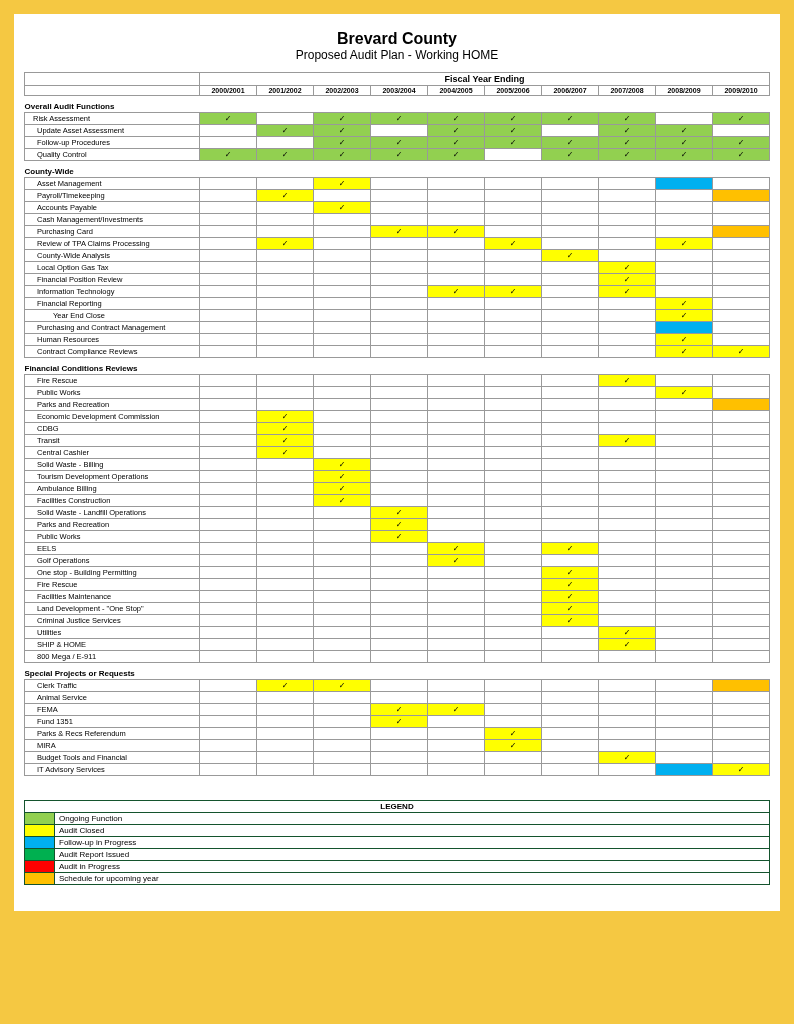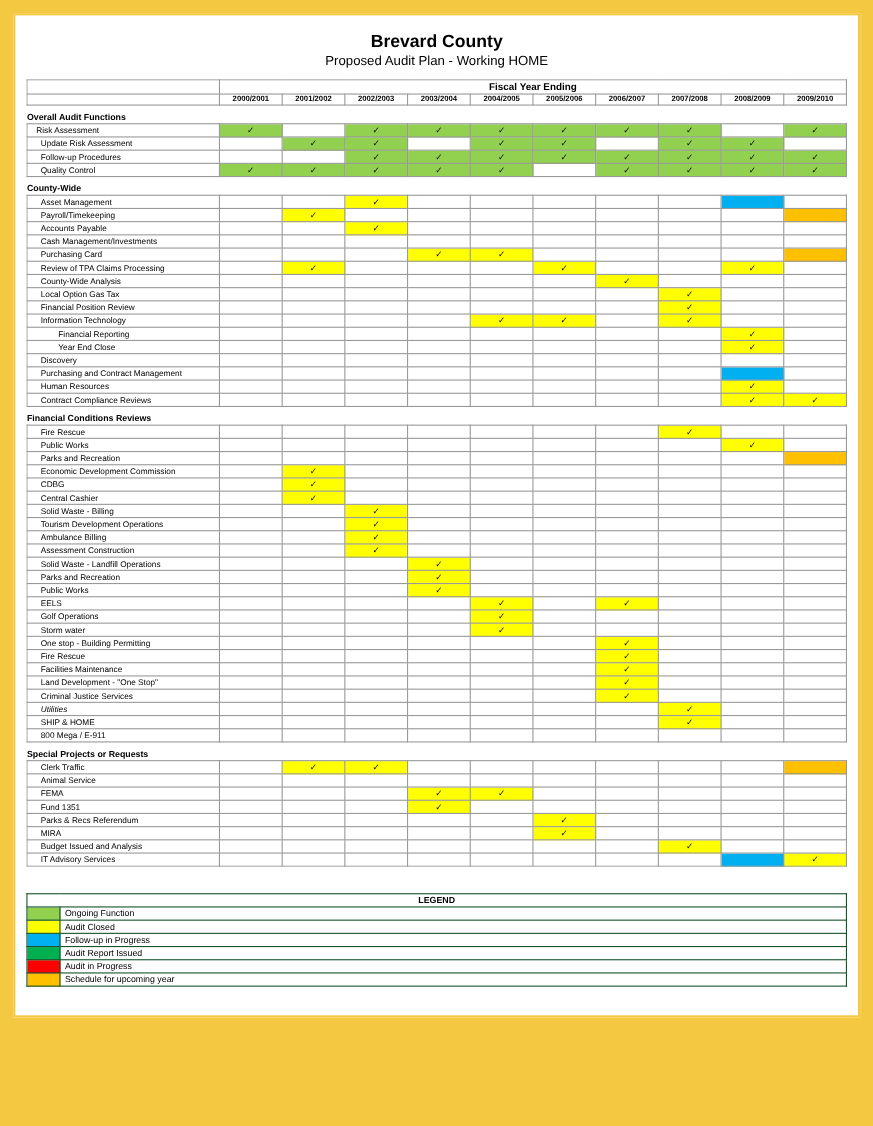--- a/index.html
+++ b/index.html
@@ -139,21 +139,21 @@
           <td class="cell-check green-light"><span class="checkmark"></span></td>
           <td class="cell-check green-light"><span class="checkmark"></span></td>
           <td class="cell-check green-light"><span class="checkmark"></span></td>
           <td class="cell-check green-light"><span class="checkmark"></span></td>
           <td class="cell-check green-light"><span class="checkmark"></span></td>
           <td class="cell-check green-light"><span class="checkmark"></span></td>
           <td></td>
           <td class="cell-check green-light"><span class="checkmark"></span></td>
         </tr>
         <tr>
-          <td class="label-col" style="padding-left:12px;">Update Risk Assessment</td>
+          <td class="label-col" style="padding-left:12px;">Update Asset Assessment</td>
           <td></td>
           <td class="cell-check green-light"><span class="checkmark"></span></td>
           <td class="cell-check green-light"><span class="checkmark"></span></td>
           <td></td>
           <td class="cell-check green-light"><span class="checkmark"></span></td>
           <td class="cell-check green-light"><span class="checkmark"></span></td>
           <td></td>
           <td class="cell-check green-light"><span class="checkmark"></span></td>
           <td class="cell-check green-light"><span class="checkmark"></span></td>
           <td></td>
@@ -312,21 +312,21 @@
           <td></td>
           <td></td>
           <td class="cell-check yellow"><span class="checkmark"></span></td>
           <td class="cell-check yellow"><span class="checkmark"></span></td>
           <td></td>
           <td class="cell-check yellow"><span class="checkmark"></span></td>
           <td></td>
           <td></td>
         </tr>
         <tr>
-          <td class="label-col" style="padding-left:28px;">Financial Reporting</td>
+          <td class="label-col" style="padding-left:12px;">Financial Reporting</td>
           <td></td>
           <td></td>
           <td></td>
           <td></td>
           <td></td>
           <td></td>
           <td></td>
           <td></td>
           <td class="cell-check yellow"><span class="checkmark"></span></td>
           <td></td>
@@ -338,33 +338,20 @@
           <td></td>
           <td></td>
           <td></td>
           <td></td>
           <td></td>
           <td></td>
           <td class="cell-check yellow"><span class="checkmark"></span></td>
           <td></td>
         </tr>
         <tr>
-          <td class="label-col" style="padding-left:12px;">Discovery</td>
-          <td></td>
-          <td></td>
-          <td></td>
-          <td></td>
-          <td></td>
-          <td></td>
-          <td></td>
-          <td></td>
-          <td></td>
-          <td></td>
-        </tr>
-        <tr>
           <td class="label-col" style="padding-left:12px;margin-left:35px;">Purchasing and Contract Management</td>
           <td></td>
           <td></td>
           <td></td>
           <td></td>
           <td></td>
           <td></td>
           <td></td>
           <td></td>
           <td class="cyan"></td>
@@ -460,20 +447,33 @@
           <td></td>
           <td></td>
           <td></td>
           <td></td>
           <td></td>
           <td></td>
           <td></td>
           <td></td>
         </tr>
         <tr>
+          <td class="label-col" style="padding-left:12px;">Transit</td>
+          <td></td>
+          <td class="cell-check yellow"><span class="checkmark"></span></td>
+          <td></td>
+          <td></td>
+          <td></td>
+          <td></td>
+          <td></td>
+          <td class="cell-check yellow"><span class="checkmark"></span></td>
+          <td></td>
+          <td></td>
+        </tr>
+        <tr>
           <td class="label-col" style="padding-left:12px;">Central Cashier</td>
           <td></td>
           <td class="cell-check yellow"><span class="checkmark"></span></td>
           <td></td>
           <td></td>
           <td></td>
           <td></td>
           <td></td>
           <td></td>
           <td></td>
@@ -512,21 +512,21 @@
           <td class="cell-check yellow"><span class="checkmark"></span></td>
           <td></td>
           <td></td>
           <td></td>
           <td></td>
           <td></td>
           <td></td>
           <td></td>
         </tr>
         <tr>
-          <td class="label-col" style="padding-left:12px;">Assessment Construction</td>
+          <td class="label-col" style="padding-left:12px;">Facilities Construction</td>
           <td></td>
           <td></td>
           <td class="cell-check yellow"><span class="checkmark"></span></td>
           <td></td>
           <td></td>
           <td></td>
           <td></td>
           <td></td>
           <td></td>
           <td></td>
@@ -590,33 +590,20 @@
           <td></td>
           <td></td>
           <td class="cell-check yellow"><span class="checkmark"></span></td>
           <td></td>
           <td></td>
           <td></td>
           <td></td>
           <td></td>
         </tr>
         <tr>
-          <td class="label-col" style="padding-left:12px;">Storm water</td>
-          <td></td>
-          <td></td>
-          <td></td>
-          <td></td>
-          <td class="cell-check yellow"><span class="checkmark"></span></td>
-          <td></td>
-          <td></td>
-          <td></td>
-          <td></td>
-          <td></td>
-        </tr>
-        <tr>
           <td class="label-col" style="padding-left:12px;">One stop - Building Permitting</td>
           <td></td>
           <td></td>
           <td></td>
           <td></td>
           <td></td>
           <td></td>
           <td class="cell-check yellow"><span class="checkmark"></span></td>
           <td></td>
           <td></td>
@@ -668,21 +655,21 @@
           <td></td>
           <td></td>
           <td></td>
           <td></td>
           <td class="cell-check yellow"><span class="checkmark"></span></td>
           <td></td>
           <td></td>
           <td></td>
         </tr>
         <tr>
-          <td class="label-col" style="padding-left:12px;font-style:italic;">Utilities</td>
+          <td class="label-col" style="padding-left:12px;">Utilities</td>
           <td></td>
           <td></td>
           <td></td>
           <td></td>
           <td></td>
           <td></td>
           <td></td>
           <td class="cell-check yellow"><span class="checkmark"></span></td>
           <td></td>
           <td></td>
@@ -789,21 +776,21 @@
           <td></td>
           <td></td>
           <td></td>
           <td class="cell-check yellow"><span class="checkmark"></span></td>
           <td></td>
           <td></td>
           <td></td>
           <td></td>
         </tr>
         <tr>
-          <td class="label-col" style="padding-left:12px;">Budget Issued and Analysis</td>
+          <td class="label-col" style="padding-left:12px;">Budget Tools and Financial</td>
           <td></td>
           <td></td>
           <td></td>
           <td></td>
           <td></td>
           <td></td>
           <td></td>
           <td class="cell-check yellow"><span class="checkmark"></span></td>
           <td></td>
           <td></td>

